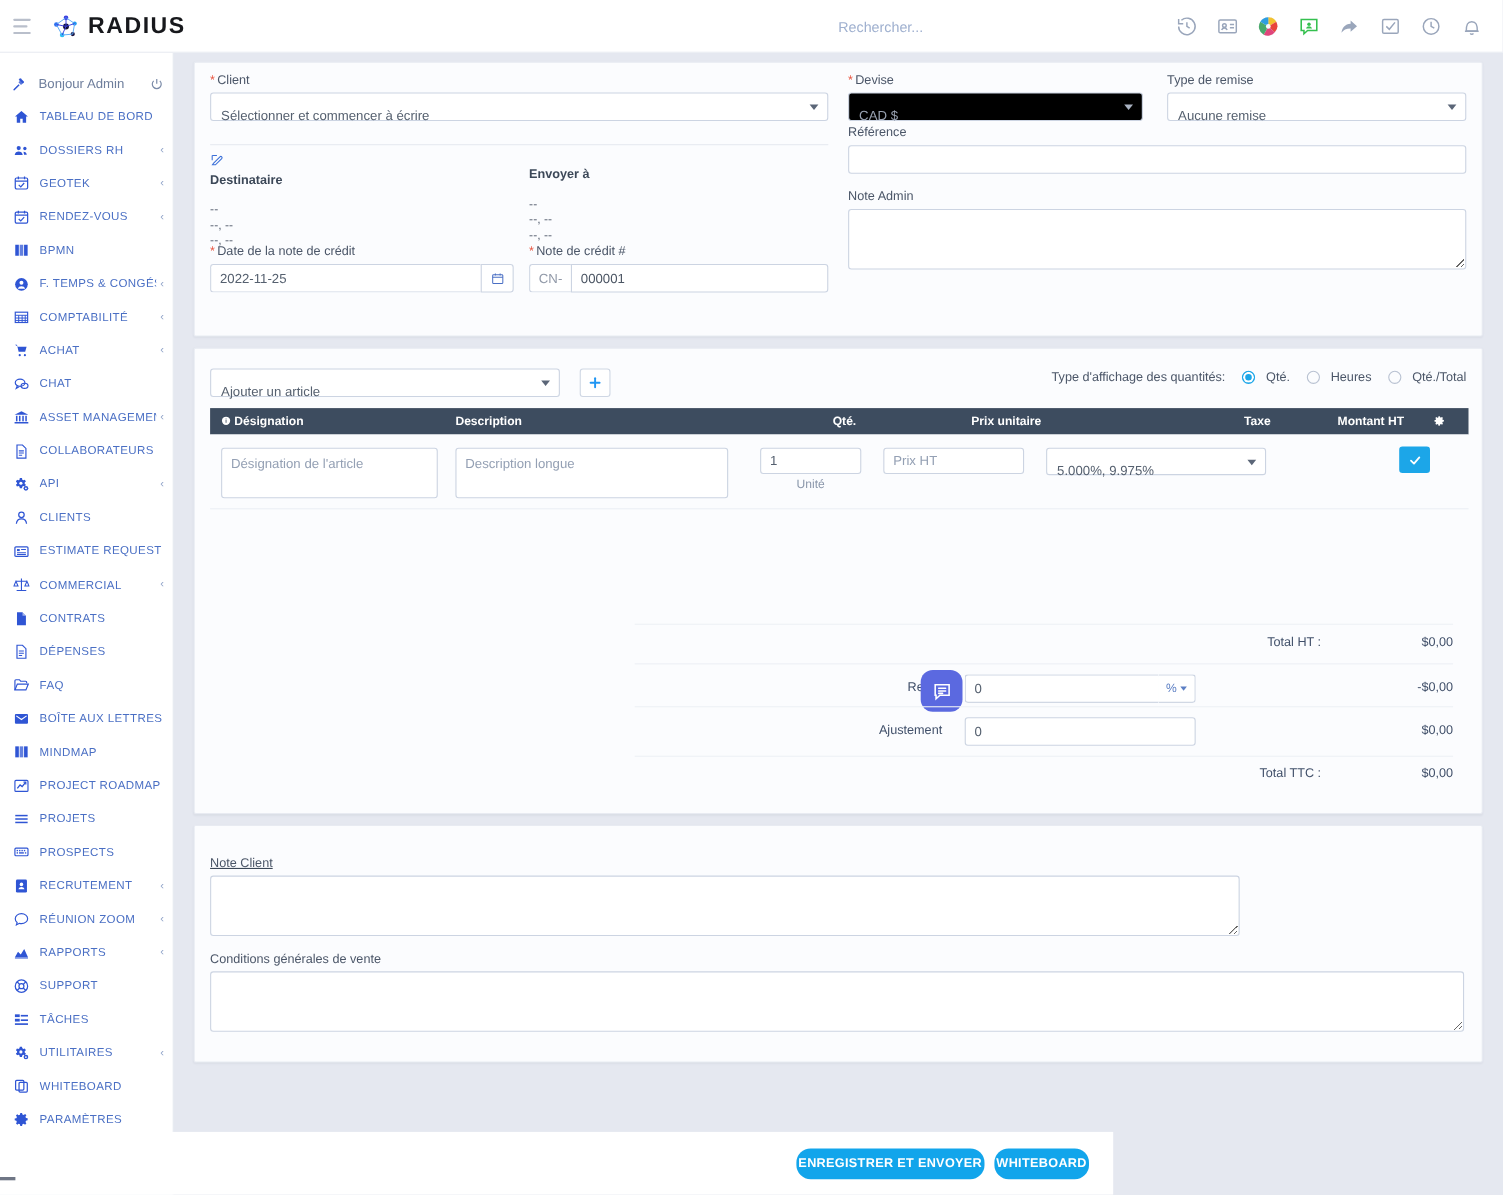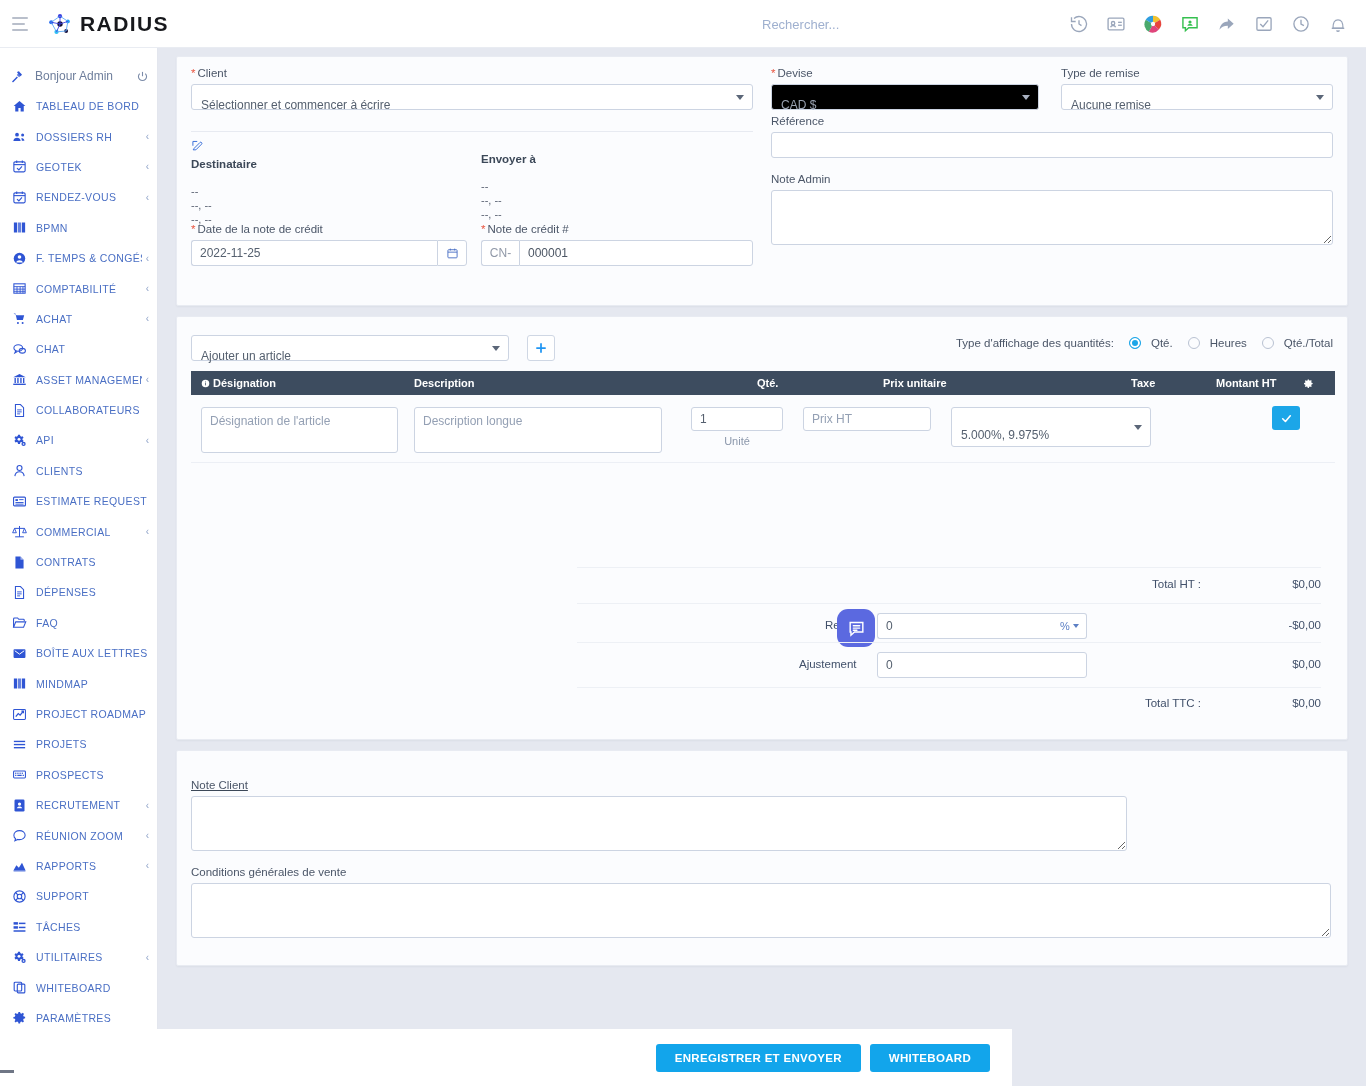--- a/index.html
+++ b/index.html
@@ -269,24 +269,24 @@
   
   #footer {
     position: absolute; left: 0; top: 1029px;
     width: 1012px; height: 57px;
     background: #ffffff;
     display: flex; align-items: center; justify-content: flex-end;
     padding-right: 22px; gap: 9px;
     z-index: 25;
   }
   .btn {
-    background: #12a5eb; color: #fff; border: none; border-radius: 3px;
+    background: #12a5eb; color: #fff; border: none; border-radius: 13px;
     font-family: "Liberation Sans", sans-serif;
     font-size: 11.5px; font-weight: bold; letter-spacing: .3px;
-    padding: 8px 19px; cursor: pointer;
+    padding: 8px 2px; cursor: pointer;
   }
   #scrollnub {
     position: absolute; left: 0; top: 1070px; width: 14px; height: 3px;
     background: #6f7685; z-index: 40;
   }
 </style>
 </head>
 <body>
 
 <div id="topbar">
@@ -864,21 +864,21 @@
       </div>
     </div>
 
     <div id="itemrow">
       <textarea id="it-des" placeholder="Désignation de l'article" style=""></textarea>
       <textarea id="it-desc" placeholder="Description longue" style=""></textarea>
       <input id="it-qty" type="text" value="1" style="">
       <div id="it-unit">Unité</div>
       <input id="it-prix" type="text" placeholder="Prix HT" style="">
       <div id="it-taxe">
-        <div class="selectbox" style="height:40px">
+        <div class="selectbox" style="height:25px">
           <span>5.000%, 9.975%</span>
           <i class="arrow"></i>
         </div>
       </div>
       <div id="it-ok">
         <svg width="13" height="13" viewBox="0 0 24 24" fill="none" stroke="currentColor" stroke-width="3" stroke-linecap="round" stroke-linejoin="round">
           <polyline points="5 12.5 10 17.5 19 7"></polyline>
         </svg>
       </div>
     </div>

